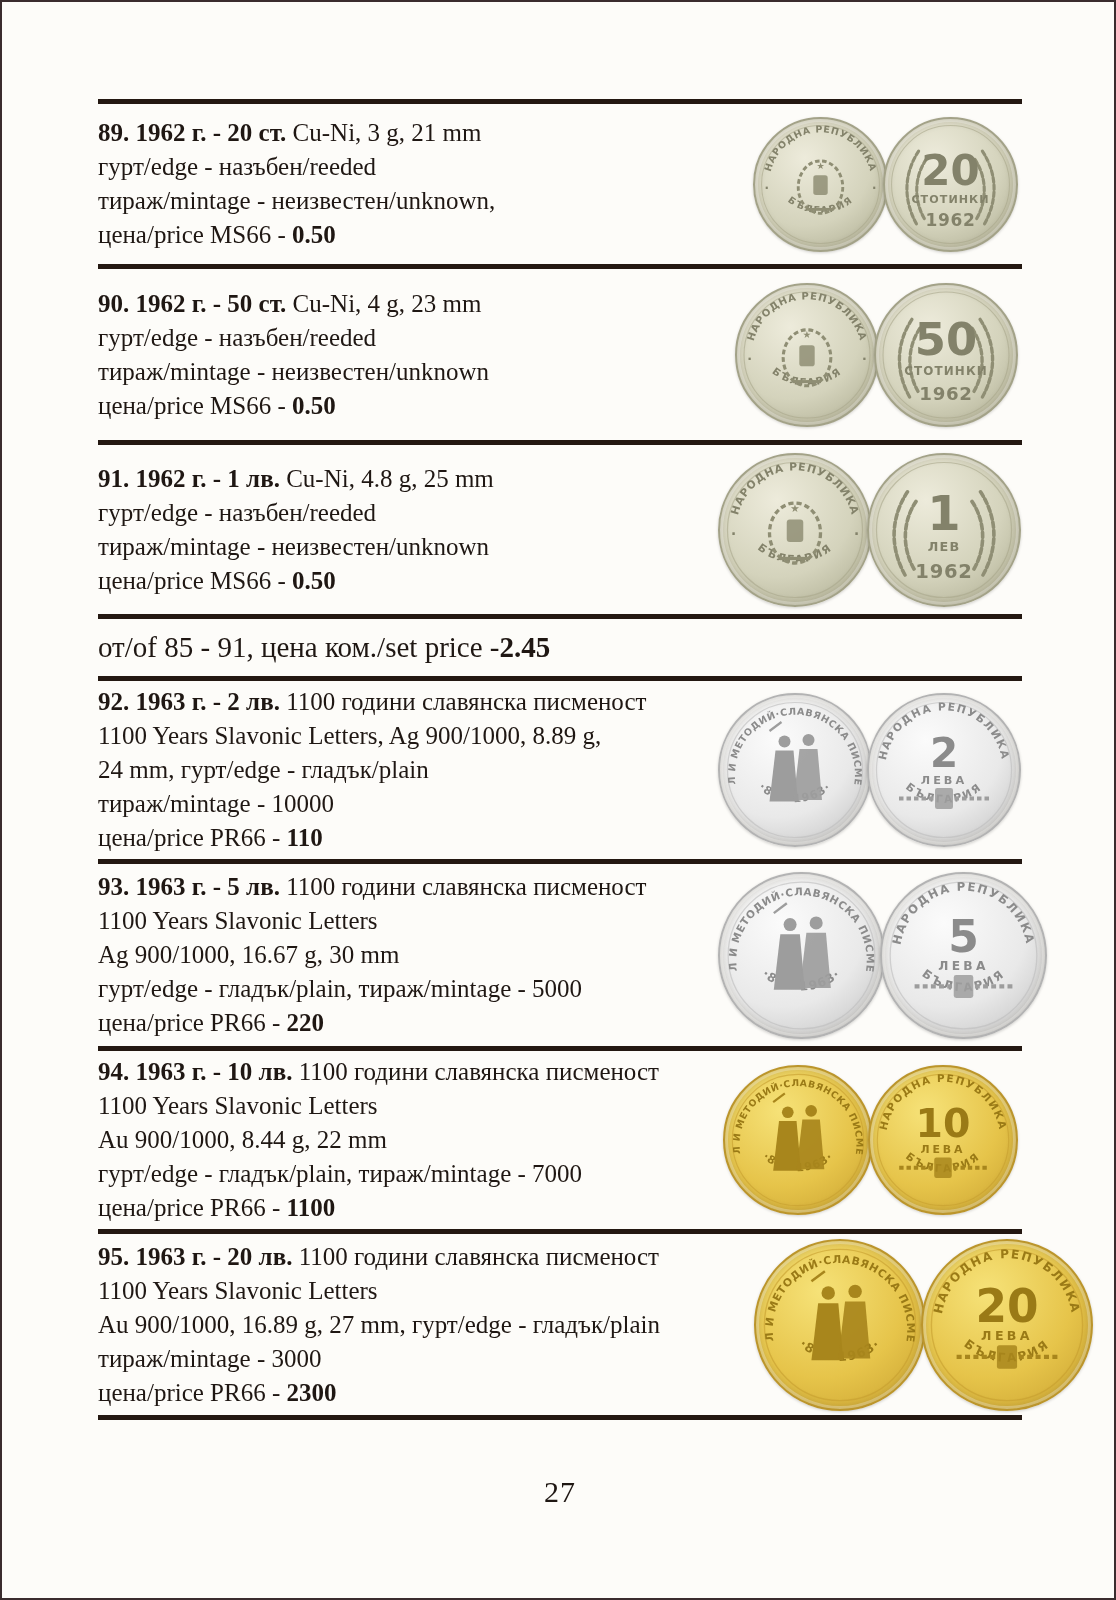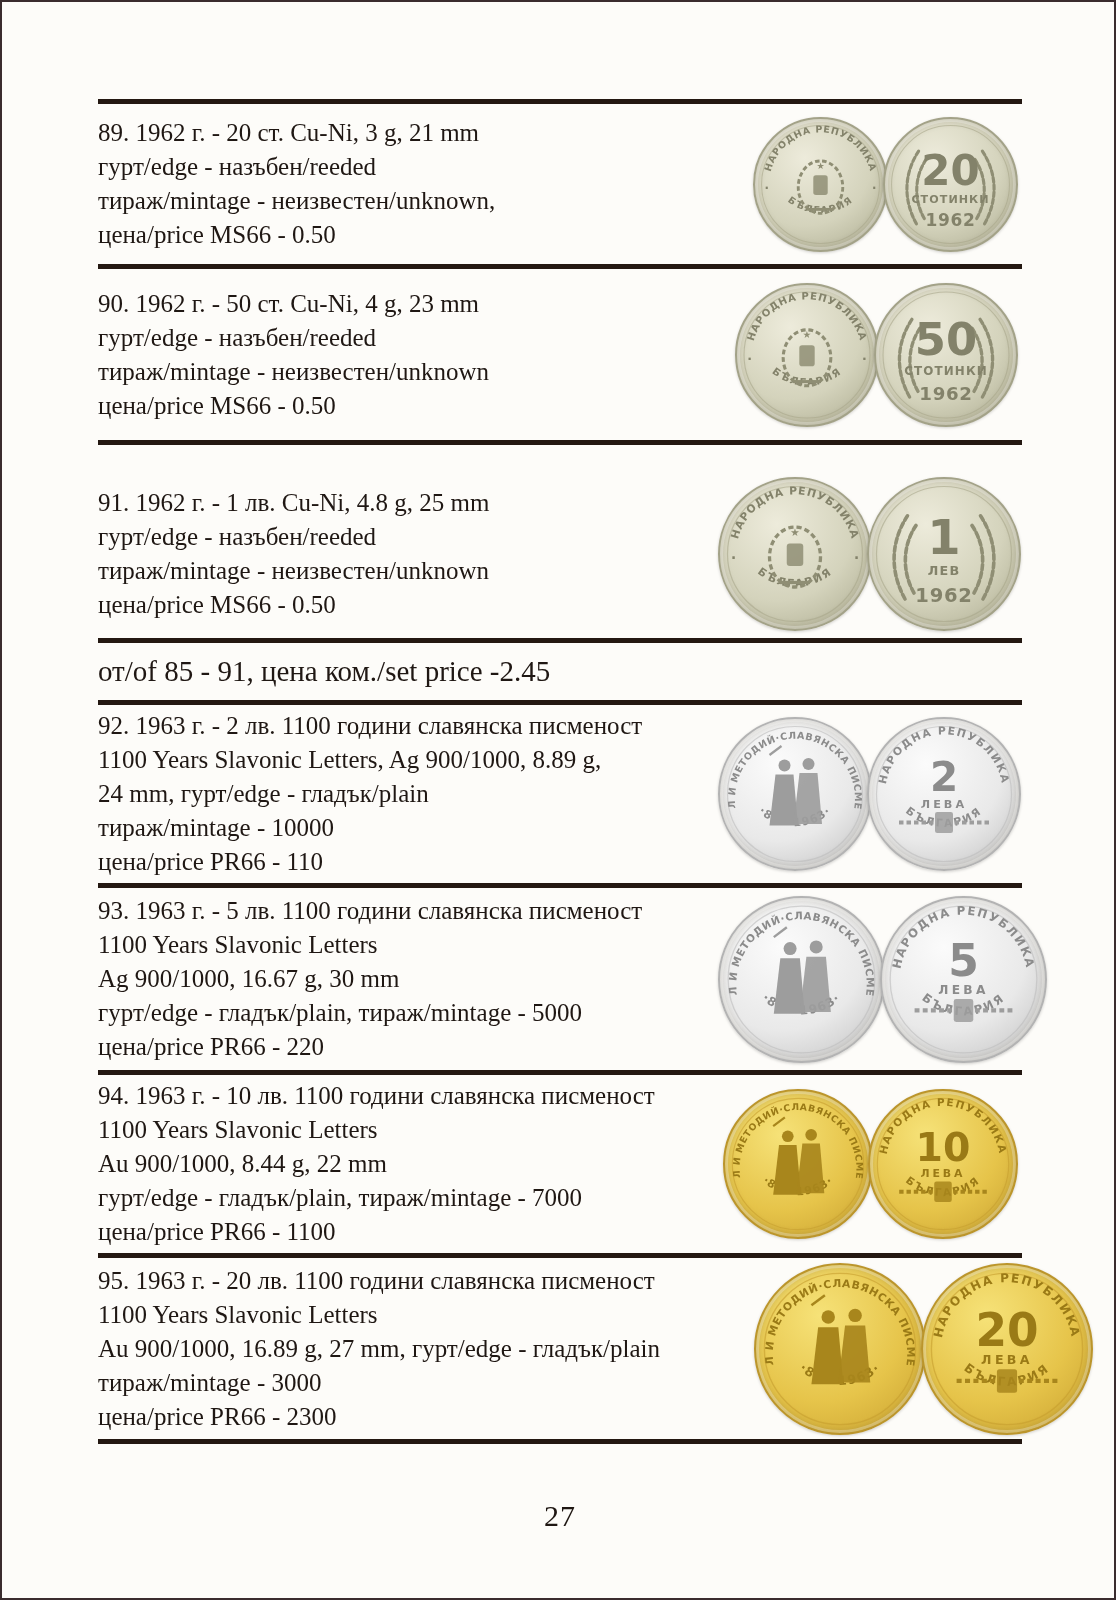--- a/index.html
+++ b/index.html
@@ -29,21 +29,21 @@
     align-items:center;
     padding:4px 0;
     box-sizing:border-box;
   }
   .entry-text{
     font-size:25px;
     line-height:34px;
     width:620px;
     flex:0 0 auto;
   }
-  .b{font-weight:normal;}
+  .b{font-weight:bold;}
   .coins{
     display:flex;
     align-items:center;
     justify-content:flex-end;
     flex:1 1 auto;
     padding-right:4px;
   }
   .coin{
     border-radius:50%;
     position:relative;
@@ -150,21 +150,21 @@
               <path d="M 76,80 C 86,62 86,42 74,24" fill="none" stroke="#8f8e74" stroke-width="2.4" stroke-dasharray="3.5 2" stroke-linecap="round"></path>
               <path d="M 70,76 C 78,62 78,44 68,30" fill="none" stroke="#8f8e74" stroke-width="2.4" stroke-dasharray="3.5 2" stroke-linecap="round"></path>
               <text x="50" y="50" font-size="32" fill="#83826a" text-anchor="middle" font-family="&quot;DejaVu Sans&quot;, sans-serif" font-weight="700" letter-spacing="0">50</text>
               <text x="50" y="64" font-size="8.5" fill="#83826a" text-anchor="middle" font-family="&quot;DejaVu Sans&quot;, sans-serif" font-weight="700" letter-spacing="0.8">СТОТИНКИ</text>
               <text x="50" y="82" font-size="13" fill="#83826a" text-anchor="middle" font-family="&quot;DejaVu Sans&quot;, sans-serif" font-weight="700" letter-spacing="0.5">1962</text>
             </svg>
           </div>
         </div>
   </section>
       <div class="rule" style="background: rgb(36, 24, 18);"></div>
-      <section class="entry" style="min-height: 169px; margin-top: 24px;">
+      <section class="entry" style="min-height: 169px;">
     <div class="entry-text">
       <div class="line"><span class="b">91. 1962 г. - 1 лв.</span><span> Cu-Ni, 4.8 g, 25 mm</span></div>
       <div>
             <div class="line">гурт/edge - назъбен/reeded</div>
             <div class="line">тираж/mintage - неизвестен/unknown</div>
           </div>
       <div class="line"><span>цена/price MS66 - </span><span class="b">0.50</span></div>
     </div>
     <div class="coins">
           <div class="coin" style="width: 150px; height: 150px; background: radial-gradient(circle at 38% 30%, rgb(237, 235, 219) 0%, rgb(212, 211, 188) 55%, rgb(168, 167, 139) 100%); border: 2px solid rgb(163, 162, 136);">

